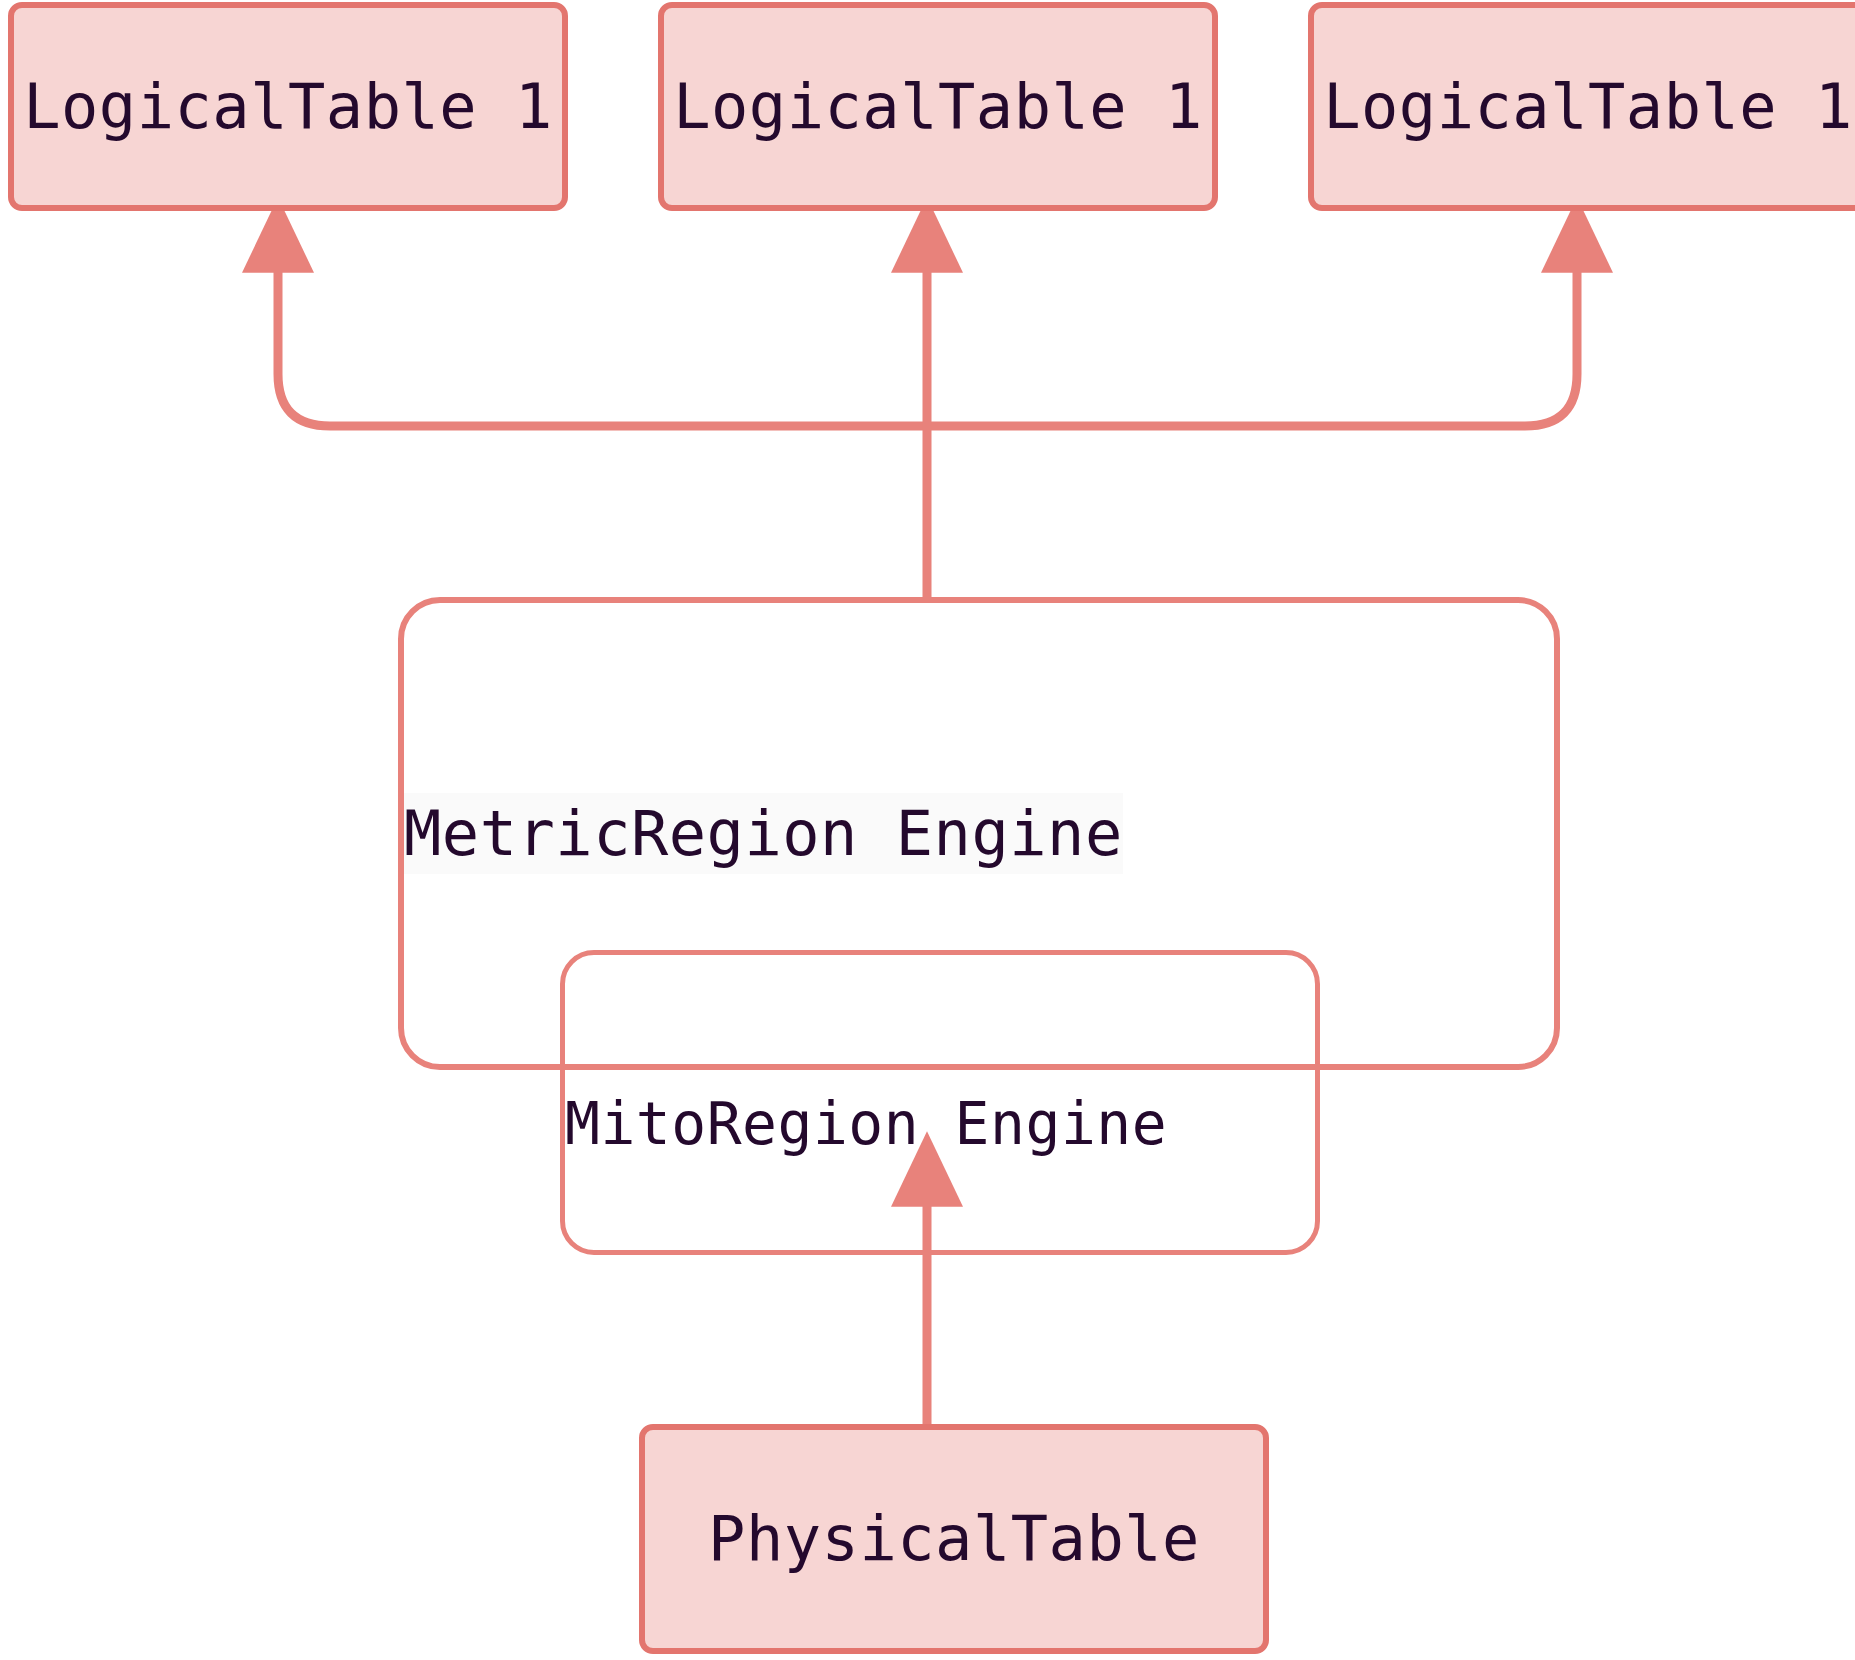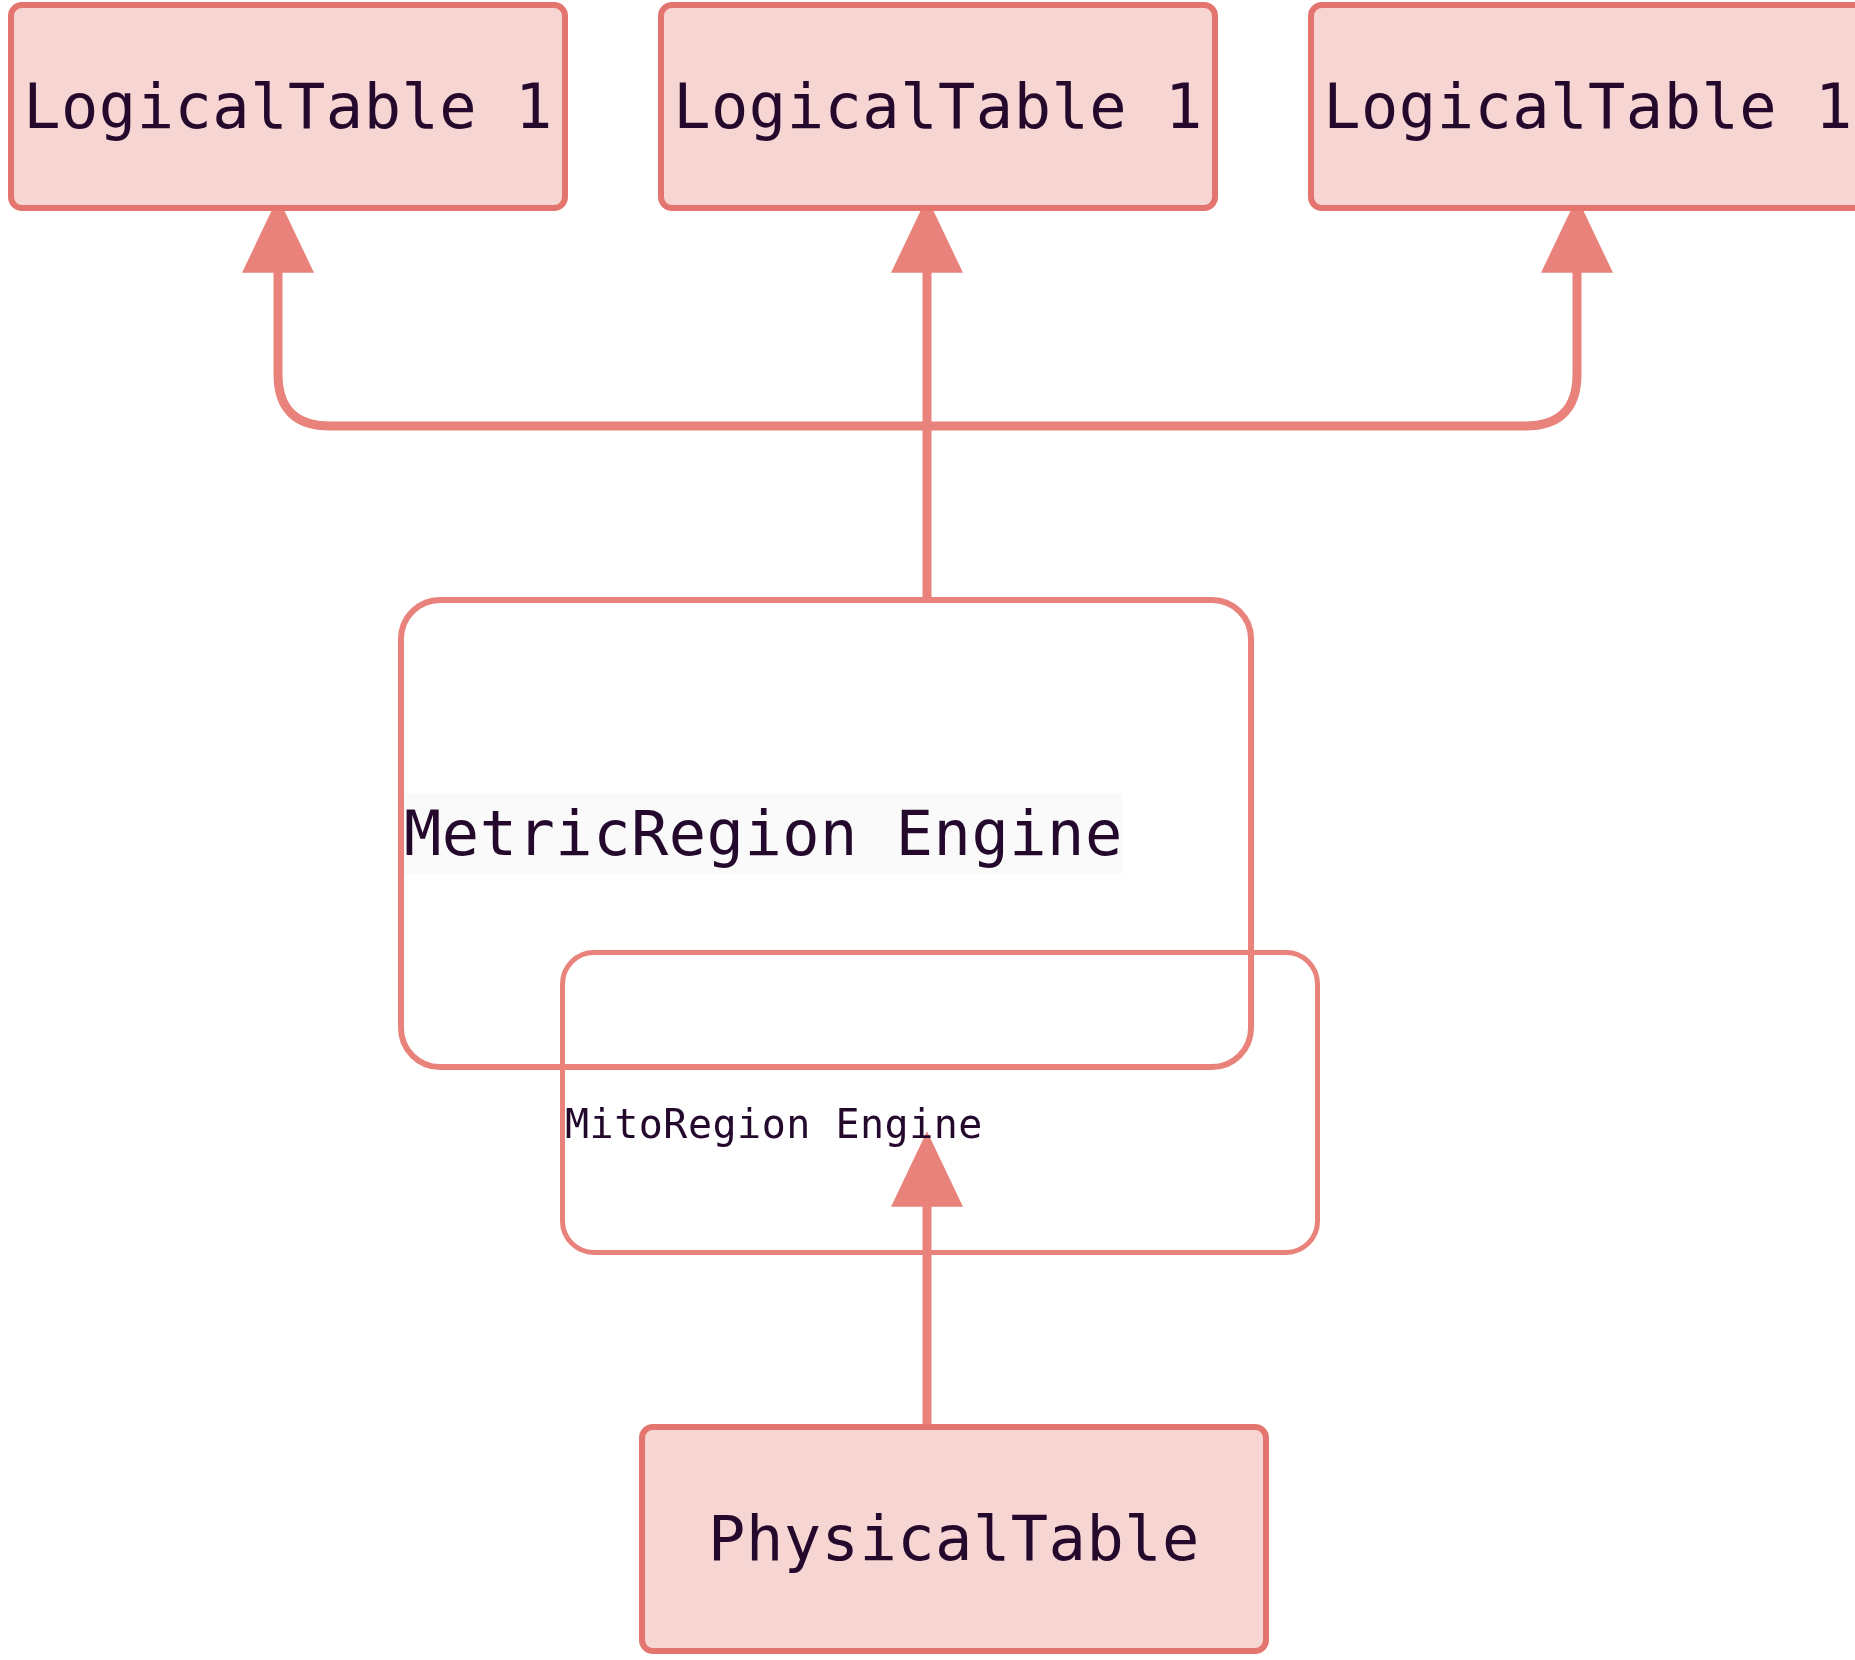--- a/index.html
+++ b/index.html
@@ -61,27 +61,27 @@
   }
   .hl {
     background: #fafafa;
   }
   
   #logical-table-1 { left: 8px;    top: 2px;   width: 560px; height: 209px; font-size: 62px; }
   #logical-table-2 { left: 658px;  top: 2px;   width: 560px; height: 209px; font-size: 62px; }
   #logical-table-3 { left: 1308px; top: 2px;   width: 560px; height: 209px; font-size: 62px; }
 
   #metric-engine {
-    left: 398px; top: 597px; width: 856px; height: 473px;
+    left: 398px; top: 597px; width: 1162px; height: 473px;
     font-size: 62px;
     justify-content: flex-start;
   }
   #mito-engine {
     left: 560px; top: 950px; width: 760px; height: 305px;
-    font-size: 40px;
+    font-size: 58px;
     justify-content: flex-start;
     padding-top: 44px;
   }
   #physical-table {
     left: 620px; top: 1424px; width: 630px; height: 230px;
     font-size: 62px;
     margin-left: 19px;
   }
 </style>
 </head>

